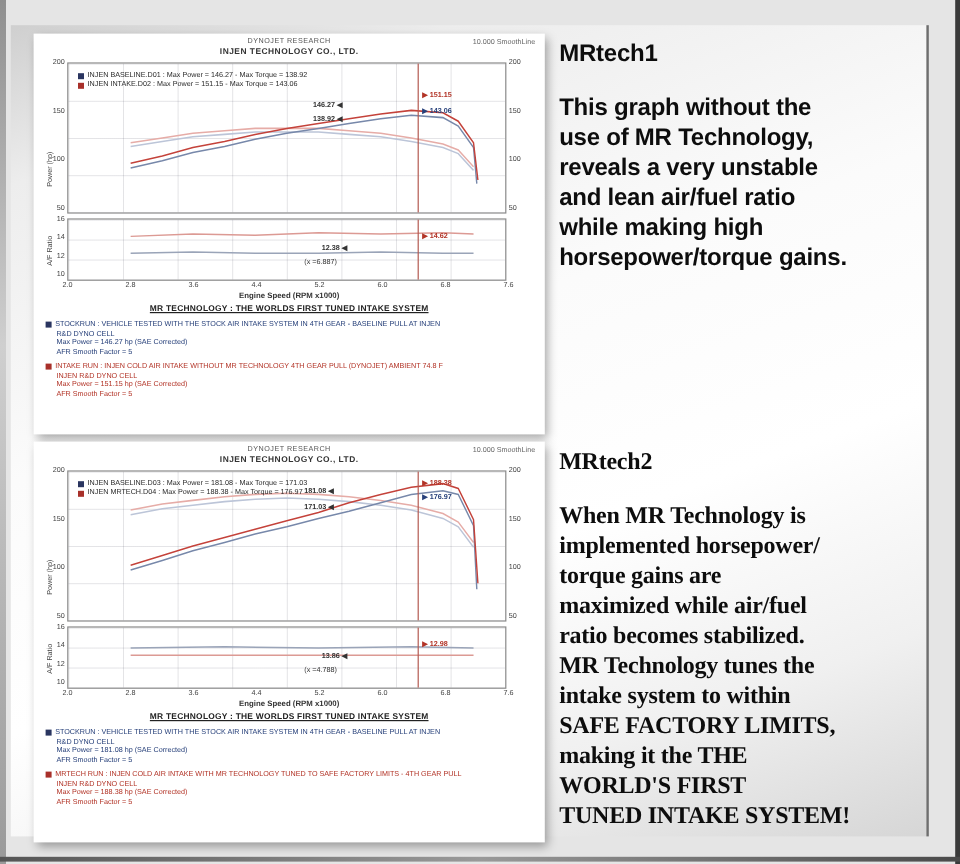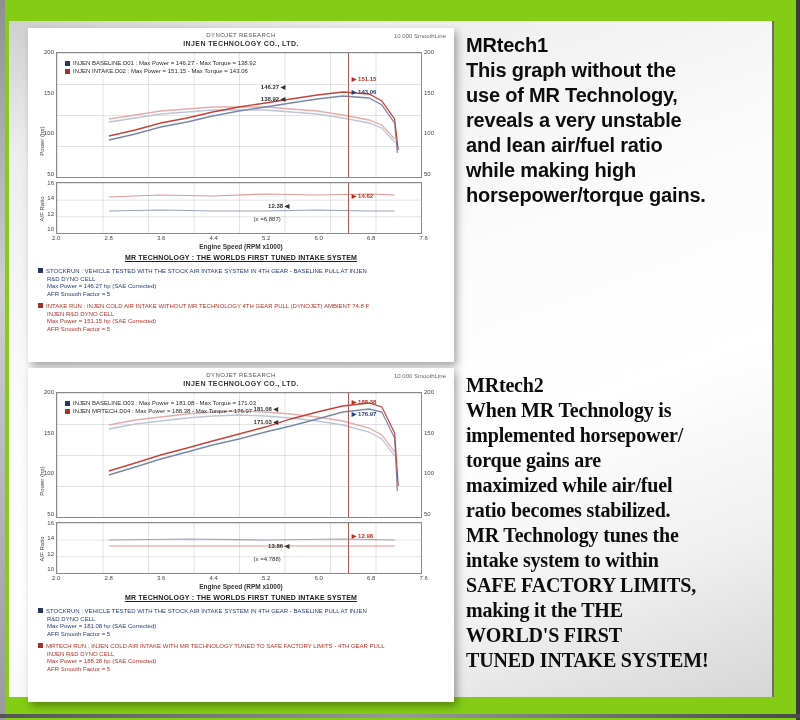--- a/index.html
+++ b/index.html
@@ -1,17 +1,17 @@
 <!DOCTYPE html>
 <html><head>
 <meta charset="utf-8">
 <style>
   html,body{margin:0;padding:0;}
   body{width:800px;height:720px;position:relative;background:#0a0a0a;font-family:"Liberation Sans",sans-serif;overflow:hidden;}
-  .scene{position:absolute;inset:0;background:#84cc16;}
+  .scene{position:absolute;inset:0;background:#e5e5e5;}
   .edge-left{position:absolute;left:0;top:0;width:5px;height:100%;background:linear-gradient(180deg,#8f8f8f,#cfcfcf 40%,#9a9a9a);}
   .edge-right{position:absolute;right:0;top:0;width:4px;height:100%;background:#3a3a3a;}
   .inner{position:absolute;left:9px;top:21px;right:26px;bottom:23px;
     background:linear-gradient(160deg,#cfcfcf 0%,#ededed 14%,#fbfbfb 40%,#ffffff 62%,#f0f0f0 82%,#d6d6d6 100%);
     border-right:2px solid #6e6e6e;}
   .bottom-sheen{position:absolute;left:0;right:0;bottom:2px;height:4px;background:linear-gradient(90deg,#555,#999,#4a4a4a);}
 
   
   .card{position:absolute;left:28px;width:426px;height:334px;background:#ffffff;
     box-shadow:3px 4px 8px rgba(0,0,0,0.35);color:#222;}
@@ -60,21 +60,21 @@
   .p2 .ann-l1{left:54%;top:10%;}
   .p2 .ann-l2{left:54%;top:20%;}
   .p2 .ann-r1{left:81%;top:4%;}
   .p2 .ann-r2{left:81%;top:14%;}
   .afann-l{left:58%;top:38%;}
   .afann-r{left:81%;top:18%;}
   .afann-n{left:54%;top:66%;font-weight:normal;}
 
   
   .caption{position:absolute;left:466px;width:312px;color:#0d0d0d;font-weight:bold;font-size:20px;line-height:25px;letter-spacing:-0.2px;}
-  .caption .body{white-space:pre-line;}
+  .caption .body{white-space:pre-line;margin-top:20px;}
   .cap1{top:33px;}
   .cap2{top:373px;font-family:Liberation Serif, serif;}
 </style>
 </head>
 <body>
 
 <div class="scene">
   <div class="inner"></div>
   <div class="edge-left"></div>
   <div class="edge-right"></div>

